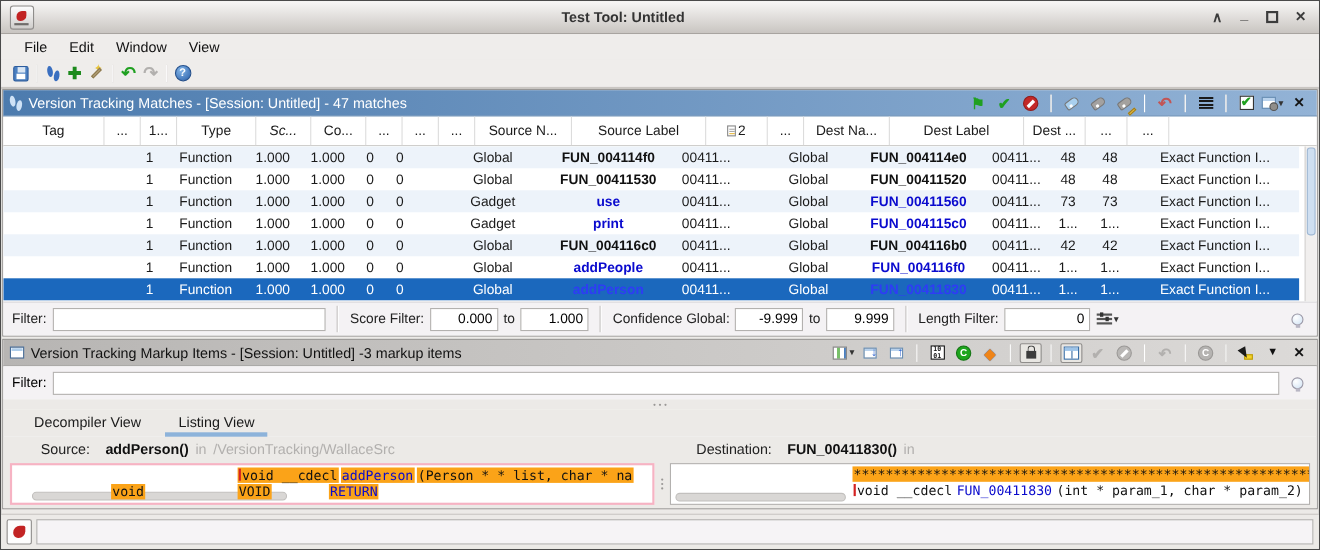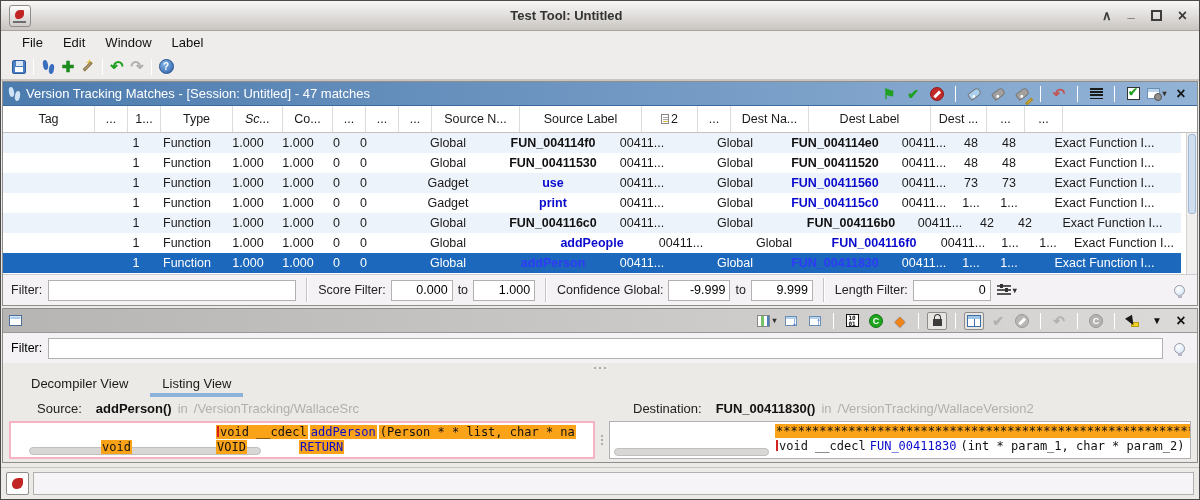--- a/index.html
+++ b/index.html
@@ -155,21 +155,21 @@
       <span class="wc wc-min">_</span>
       <span class="wc wc-max"></span>
       <span class="wc" style="font-size:16px">×</span>
     </div>
   </div>
 
   <div class="menubar" id="menubar">
       <span>File</span>
       <span>Edit</span>
       <span>Window</span>
-      <span>Label</span>
+      <span>View</span>
     </div>
 
   <div class="toolbar" id="main-toolbar">
       <span class="ico">
         <i class="fd"></i>
       </span>
       <span class="sep"></span>
       <span class="ico">
         <i class="fp a"></i>
         <i class="fp b"></i>
@@ -358,38 +358,38 @@
           <div class="td" style="width: 50px;">1.000</div>
           <div class="td" style="width: 50px;">1.000</div>
           <div class="td" style="width: 27px;">0</div>
           <div class="td" style="width: 27px;">0</div>
           <div class="td" style="width: 27px;"></div>
           <div class="td" style="width: 88px;">Global</div>
           <div class="td left" style="width: 122px;"><span class="lbl-black">FUN_004116c0</span></div>
           <div class="td left" style="width: 56px;">00411...</div>
           <div class="td" style="width: 26px;"></div>
           <div class="td" style="width: 78px;">Global</div>
-          <div class="td left" style="width: 122px; margin-left: 16px;"><span class="lbl-black">FUN_004116b0</span></div>
+          <div class="td left" style="width: 122px;"><span class="lbl-black">FUN_004116b0</span></div>
           <div class="td left" style="width: 56px;">00411...</div>
           <div class="td" style="width: 38px;">42</div>
           <div class="td" style="width: 38px;">42</div>
           <div class="td left" style="flex: 1 1 0%;">Exact Function I...</div>
         </div>
         <div class="tr">
           <div class="td" style="width: 92px;"></div>
           <div class="td" style="width: 26px;"></div>
           <div class="td" style="width: 30px;">1</div>
           <div class="td" style="width: 72px;">Function</div>
           <div class="td" style="width: 50px;">1.000</div>
           <div class="td" style="width: 50px;">1.000</div>
           <div class="td" style="width: 27px;">0</div>
           <div class="td" style="width: 27px;">0</div>
           <div class="td" style="width: 27px;"></div>
           <div class="td" style="width: 88px;">Global</div>
-          <div class="td left" style="width: 122px; margin-left: 39px;"><span class="lbl-blue">addPeople</span></div>
+          <div class="td left" style="width: 122px;"><span class="lbl-blue">addPeople</span></div>
           <div class="td left" style="width: 56px;">00411...</div>
           <div class="td" style="width: 26px;"></div>
           <div class="td" style="width: 78px;">Global</div>
           <div class="td left" style="width: 122px;"><span class="lbl-blue">FUN_004116f0</span></div>
           <div class="td left" style="width: 56px;">00411...</div>
           <div class="td" style="width: 38px;">1...</div>
           <div class="td" style="width: 38px;">1...</div>
           <div class="td left" style="flex: 1 1 0%;">Exact Function I...</div>
         </div>
         <div class="tr selected">
@@ -445,20 +445,21 @@
         </span>
       <span class="ico" style="margin-left:auto">
           <i class="bulb"></i>
         </span>
     </div>
   </div>
 
   <div class="panel" style="margin-top:2px">
     <div class="phead grayh">
       <span class="tgrid"></span>
+      <span>Version Tracking Markup Items - [Session: Untitled] -3 markup items</span>
       <div class="ptools" id="markup-tools">
           <span class="ico">
             <i class="mst"></i>
             <b class="dd">▾</b>
           </span>
           <span class="ico">
             <i class="tbl"></i>
             <i class="arr">↓</i>
           </span>
           <span class="ico">
@@ -533,21 +534,20 @@
       <div class="sd-left">
         <span class="sd-label">Source:</span>
         <span class="sd-name">addPerson()</span>
         <span class="sd-path">in</span>
         <span class="sd-path">/VersionTracking/WallaceSrc</span>
       </div>
       <div class="sd-right">
         <span class="sd-label">Destination:</span>
         <span class="sd-name">FUN_00411830()</span>
         <span class="sd-path">in</span>
-        <span class="sd-path">/VersionTracking/WallaceVersion2</span>
       </div>
     </div>
     <div class="panes">
       <div class="pane src" id="src-pane">
         <div class="hscroll" style="left:18px;width:232px"></div>
       <div class="codeline" style="top: 2px; left: 205px;"><span class="chip hl"><i class="caret"></i>void __cdecl </span><span class="chip hl blue">addPerson</span><span class="chip hl">(Person * * list, char * na</span></div>
           <div class="codeline" style="top: 17px; left: 0px; right: 0px;">
             <span class="chip abs hl" style="left: 90px;">void</span>
             <span class="chip abs hl" style="left: 205px;">VOID</span>
             <span class="chip abs hl blue" style="left: 288px;">RETURN</span>

